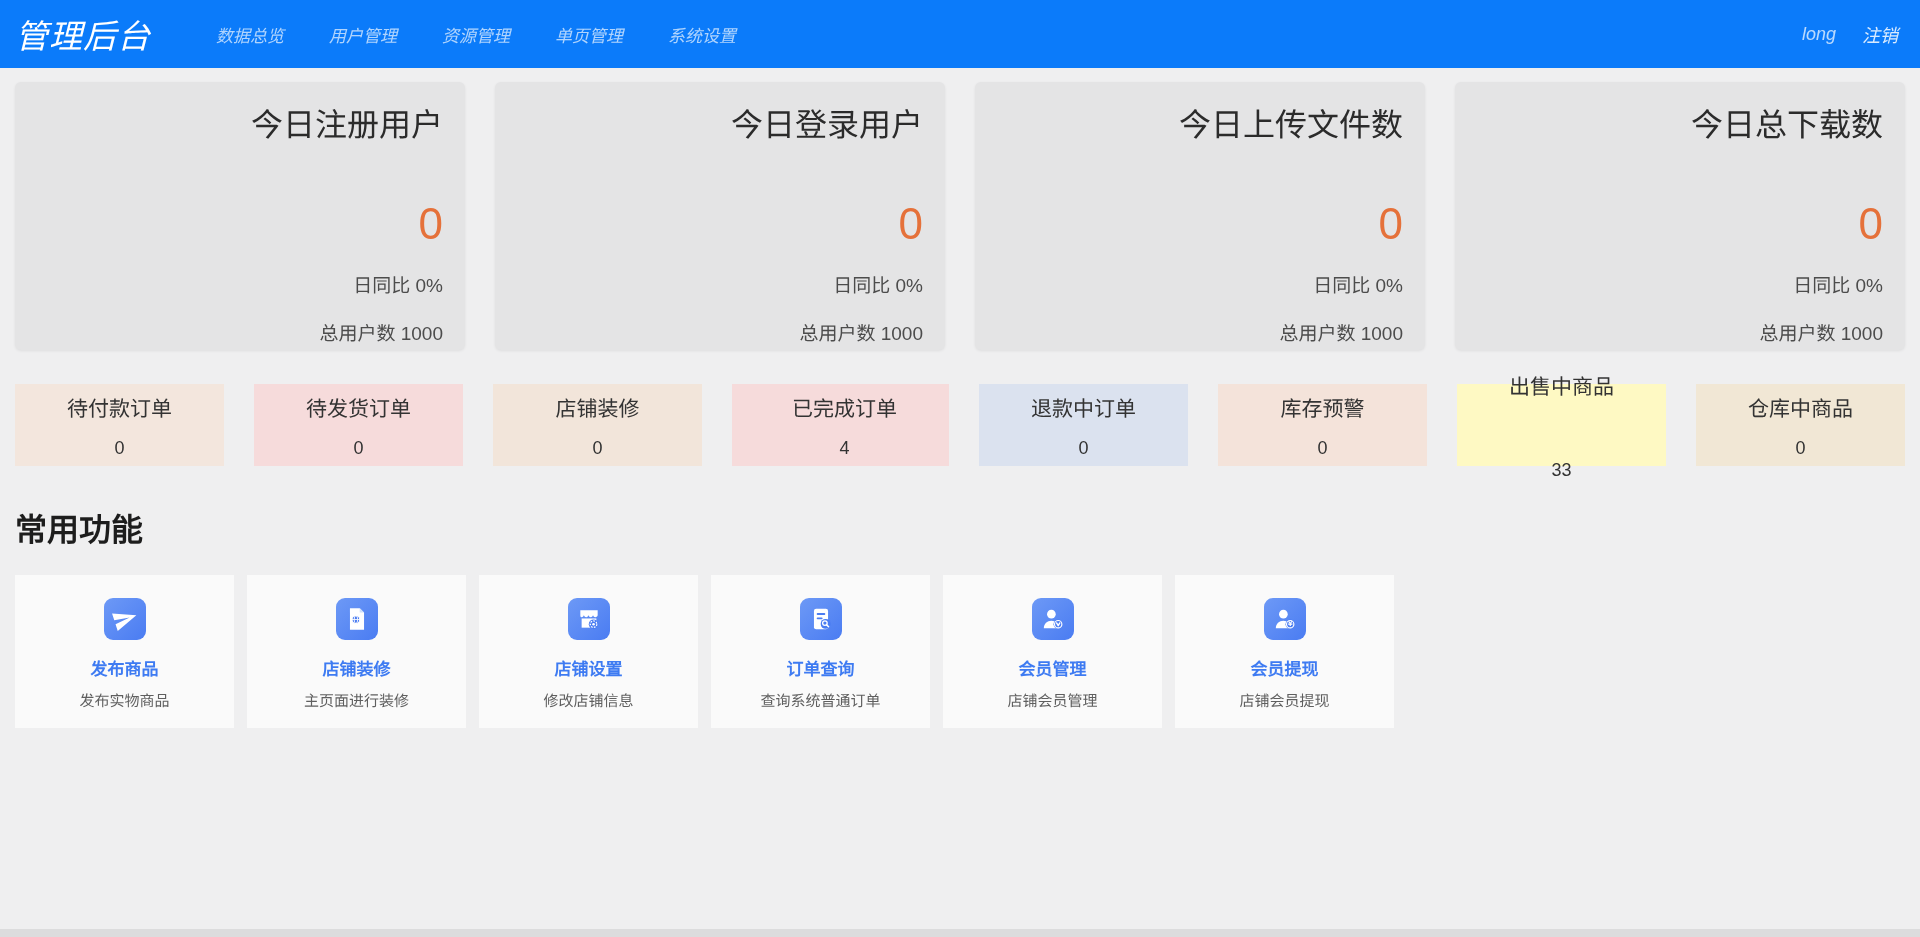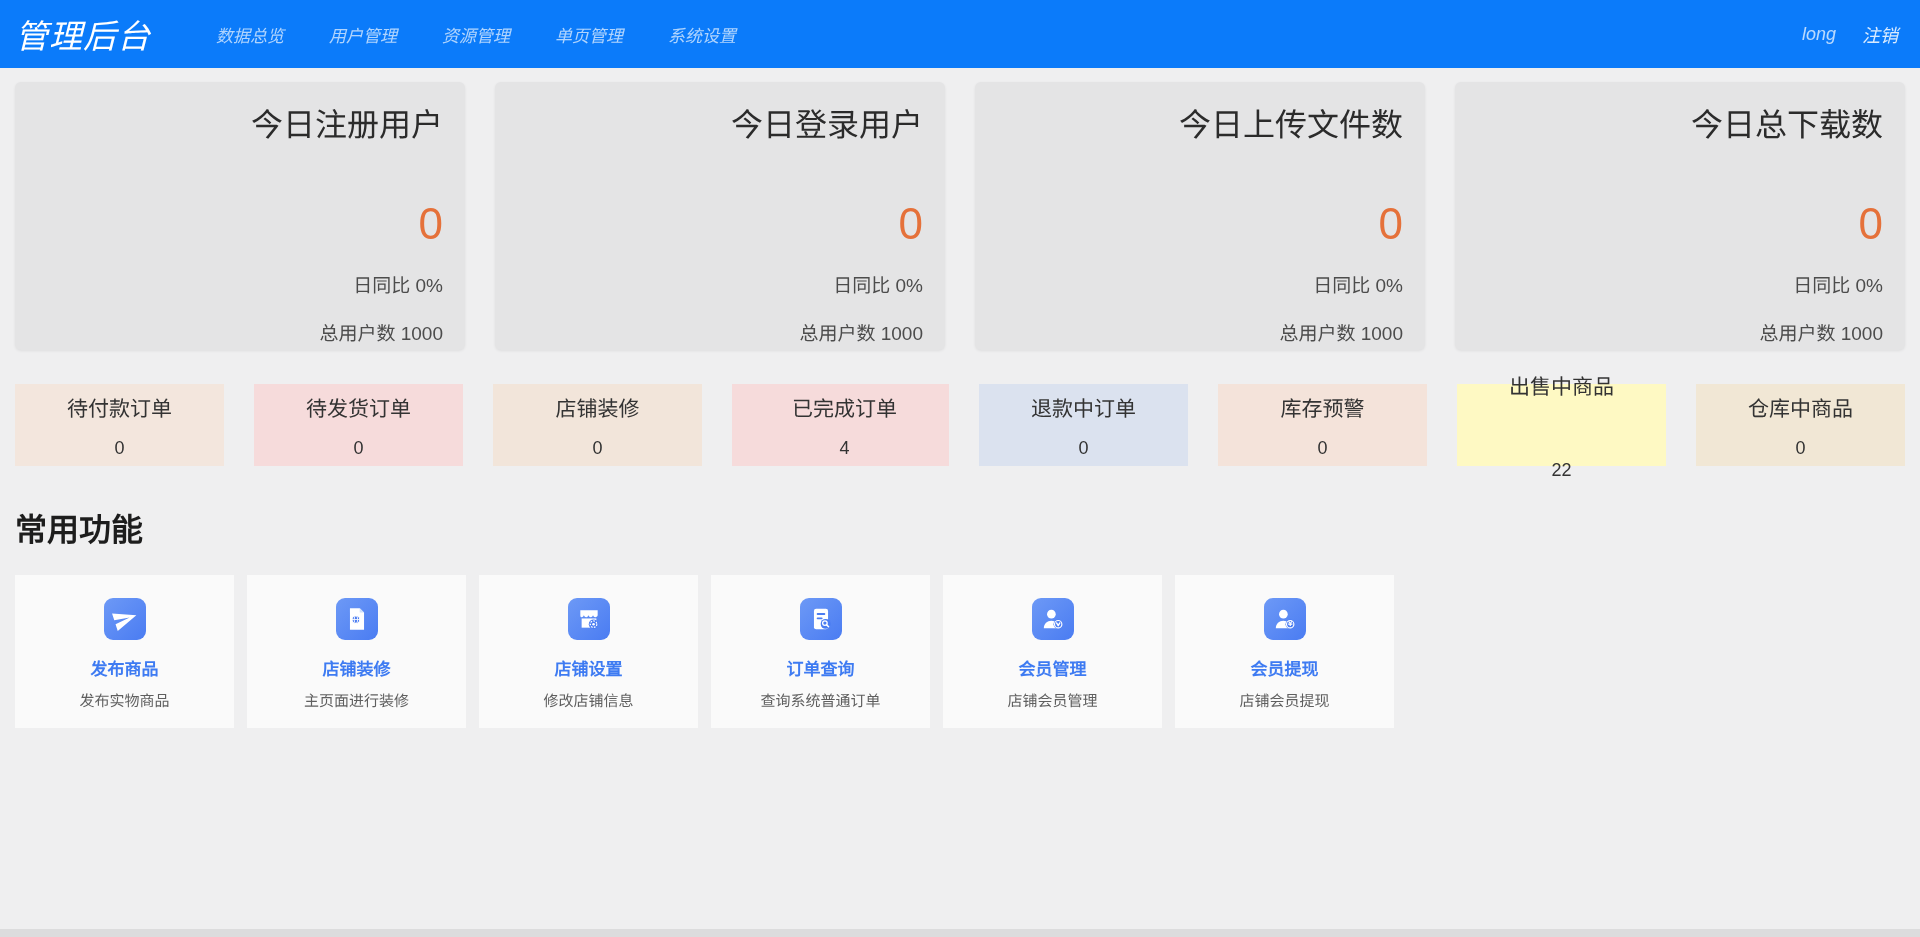--- a/index.html
+++ b/index.html
@@ -113,21 +113,21 @@
     <div class="order-card" style="background: rgb(219, 226, 239);">
     <div class="order-title">退款中订单</div>
     <div class="order-value">0</div>
   </div>
     <div class="order-card" style="background: rgb(244, 227, 218);">
     <div class="order-title">库存预警</div>
     <div class="order-value">0</div>
   </div>
     <div class="order-card" style="background: #fef9c3; gap: 44px;">
     <div class="order-title">出售中商品</div>
-    <div class="order-value">22</div>
+    <div class="order-value">33</div>
   </div>
     <div class="order-card" style="background: rgb(241, 231, 213);">
     <div class="order-title">仓库中商品</div>
     <div class="order-value">0</div>
   </div>
   </section>
 
 <h2 class="section-title">常用功能</h2>
 
 <section class="quick-row" id="quick-row">

